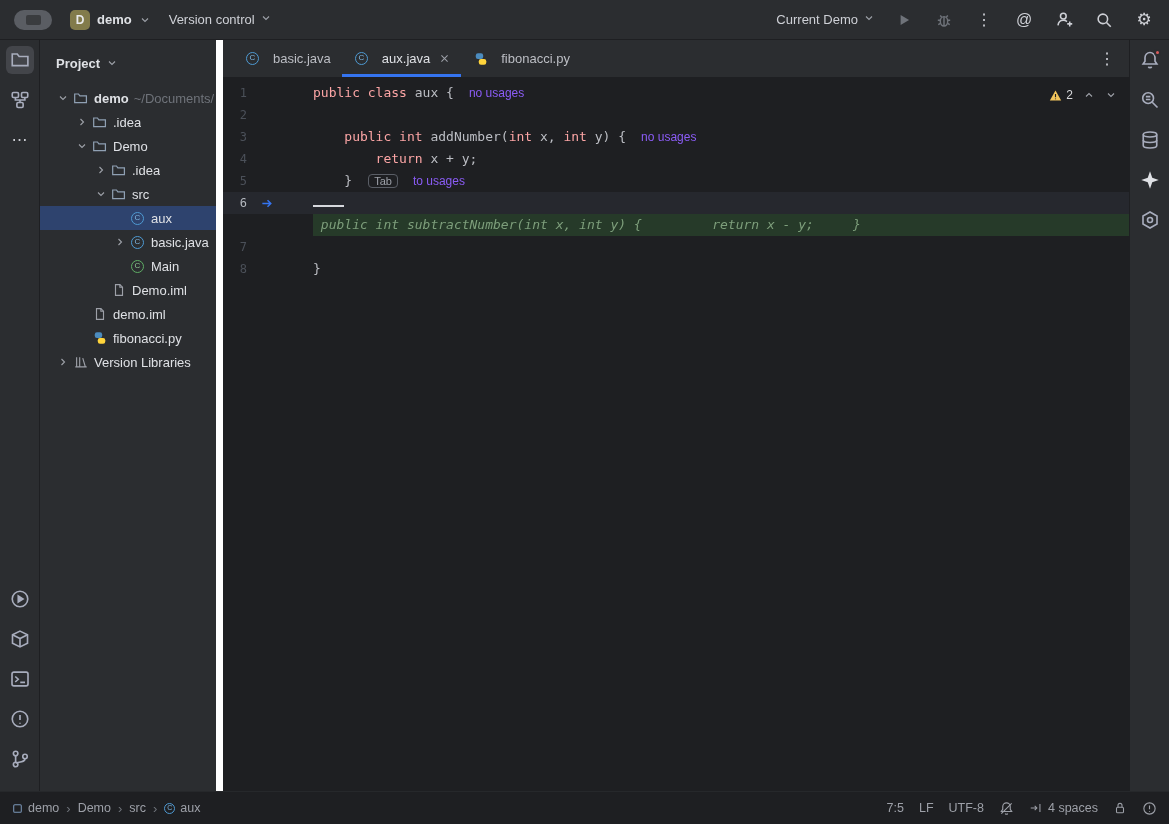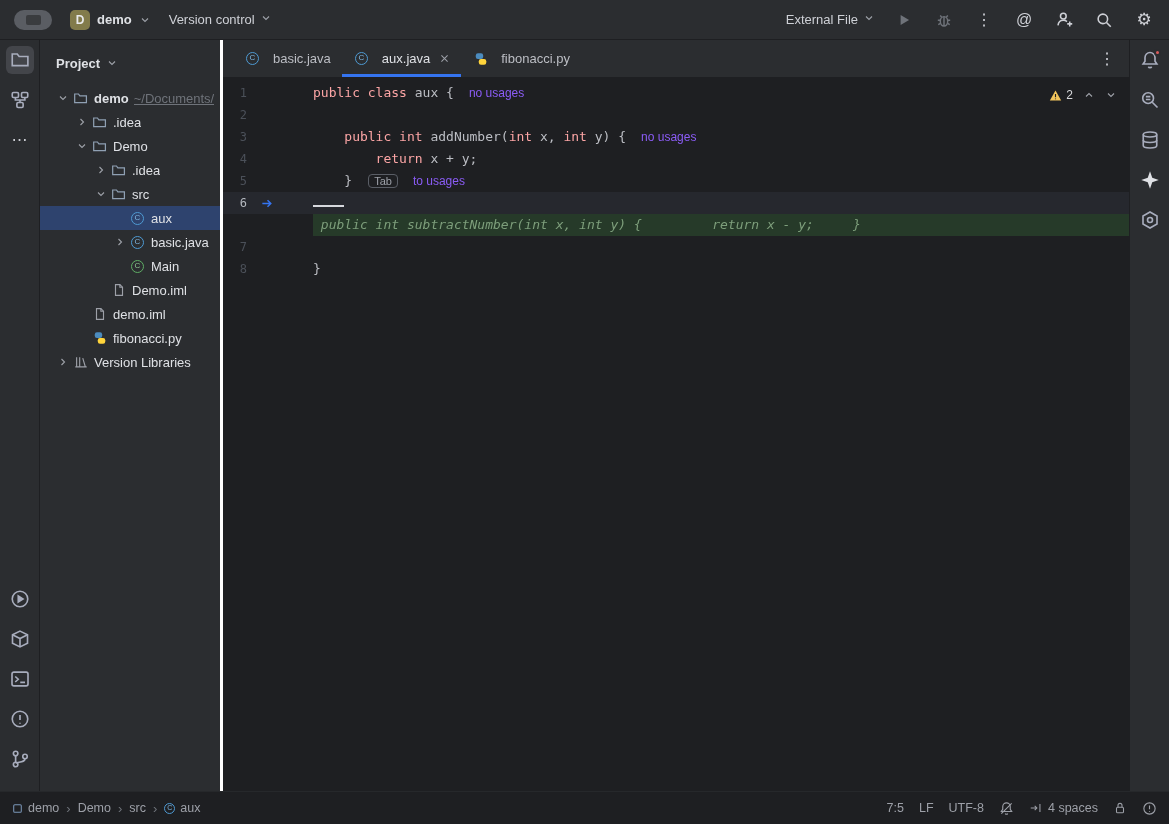--- a/index.html
+++ b/index.html
@@ -32,32 +32,32 @@
   .strip.left { border-right:1px solid #1e1f22; }
   .strip.right { border-left:1px solid #1e1f22; }
   .strip-icon { width:28px; height:28px; border-radius:6px; display:flex;
     align-items:center; justify-content:center; margin-bottom:12px; position:relative; }
   .strip-icon.active { background:#43454a; }
   .strip-spacer { margin-top:auto; }
   .reddot { position:absolute; top:3px; right:3px; width:7px; height:7px; border-radius:50%;
     background:#db5c5c; border:2px solid #2b2d30; }
 
   
-  .panel { width:183px; background:#2b2d30; border-right:3px solid #ffffff;
+  .panel { width:183px; background:#2b2d30; border-right:7px solid #ffffff;
     display:flex; flex-direction:column; flex:none; overflow:hidden; }
   .panel-header { height:46px; display:flex; align-items:center; gap:6px;
     padding-left:16px; font-weight:bold; flex:none; }
   .tree { flex:1; overflow:hidden; }
   .trow { height:24px; display:flex; align-items:center; white-space:nowrap; cursor:default; }
   .trow.selected { background:#2e436e; }
   .twisty { width:18px; height:16px; display:inline-flex; align-items:center; justify-content:center; flex:none; }
   .ticon { width:17px; height:16px; display:inline-flex; align-items:center; justify-content:center; flex:none; margin-right:5px; }
   .tlabel { overflow:hidden; text-overflow:clip; }
   .tlabel.bold { font-weight:bold; }
-  .tsuffix { color:#6f737a; margin-left:5px; overflow:hidden;text-decoration:underline; }
+  .tsuffix { color:#6f737a; margin-left:5px; overflow:hidden; }
   .d0 { padding-left:14px; } .d1 { padding-left:33px; }
   .d2 { padding-left:52px; } .d3 { padding-left:71px; }
   .ring { width:13px; height:13px; border-radius:50%; border:1.5px solid #4E9AD3;
     font-size:8px; line-height:10px; text-align:center; color:#7fb6e0; display:inline-block; }
   .ring.green { border-color:#5FAD65; color:#8cc790; }
   .ring.small { width:11px; height:11px; line-height:8px; font-size:7px; }
 
   
   .editor-col { flex:1; display:flex; flex-direction:column; min-width:0; background:#1e1f22; }
   .tabbar { height:38px; background:#2b2d30; display:flex; align-items:stretch;
@@ -120,21 +120,21 @@
         <span>Version control</span>
         <span class="chev">
           <svg class="ic" width="12" height="12" viewBox="0 0 16 16">
               <path d="M4 6l4 4 4-4" fill="none" stroke="#9da0a8" stroke-width="1.5"></path>
             </svg>
         </span>
       </div>
     </div>
     <div class="tb-right">
       <div class="tb-item">
-        <span>External File</span>
+        <span>Current Demo</span>
         <span class="chev">
           <svg class="ic" width="12" height="12" viewBox="0 0 16 16">
               <path d="M4 6l4 4 4-4" fill="none" stroke="#9da0a8" stroke-width="1.5"></path>
             </svg>
         </span>
       </div>
       <span class="tb-icon">
         <svg class="ic" width="18" height="18" viewBox="0 0 16 16">
             <path d="M5 3.5v9l7.5-4.5z" fill="#6f737a"></path>
           </svg>

